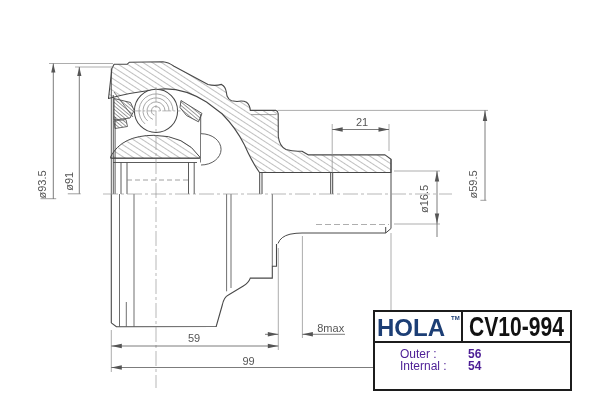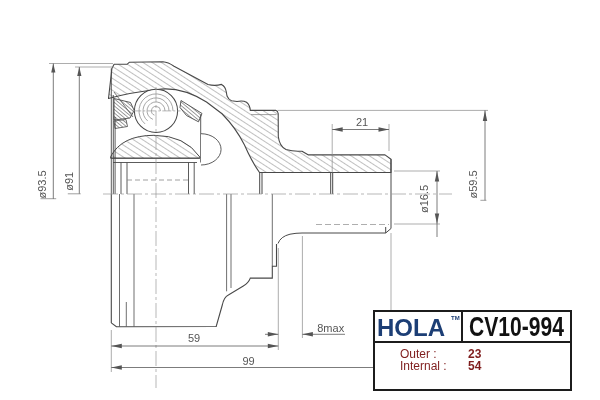--- a/index.html
+++ b/index.html
@@ -9,21 +9,21 @@
   .dimtxt{font-family:"Liberation Sans", sans-serif;font-size:11px;fill:#555;}
   .tbl{position:absolute;left:373px;top:310px;width:199px;height:81px;
        border:2px solid #1c1c1c;background:#fff;box-sizing:border-box;}
   .tblrow1{position:absolute;left:0;top:0;width:195px;height:31px;border-bottom:2px solid #1c1c1c;box-sizing:border-box;}
   .tbldiv{position:absolute;left:86px;top:0;width:2px;height:29px;background:#1c1c1c;}
   .hola{position:absolute;left:2px;top:1px;width:82px;
         font-size:24px;font-weight:bold;color:#1c3e75;line-height:29px;}
   .tm{position:absolute;left:76px;top:3px;font-size:6px;color:#1c3e75;font-weight:bold;}
   .pn{position:absolute;left:88px;top:1px;width:137px;text-align:center;white-space:nowrap;
       font-size:27px;font-weight:bold;color:#111;line-height:28px;transform:scaleX(0.78);transform-origin:0 50%;}
-  .specs{position:absolute;left:25px;top:36px;font-size:12px;color:#7f1d1d;}
+  .specs{position:absolute;left:25px;top:36px;font-size:12px;color:#4c1d95;}
   .specs table{border-collapse:collapse;line-height:12.3px;}
   .specs td{padding:0;vertical-align:top;}
 </style>
 </head>
 <body>
 <div class="wrap">
 <svg width="600" height="400" viewBox="0 0 600 400">
 <defs>
   <pattern id="hat" patternUnits="userSpaceOnUse" width="5.0" height="5.0" patternTransform="rotate(-57)">
     <rect width="5.0" height="5.0" fill="#fff"></rect>
@@ -169,21 +169,21 @@
     <div class="hola">HOLA</div>
         <div class="tm">TM</div>
     <div class="pn">CV10-994</div>
   </div>
   <div class="tbldiv"></div>
   <div class="specs">
     <table cellspacing="0" cellpadding="0">
       <tbody>
             <tr>
               <td style="width:68px">Outer :</td>
-              <td style="font-weight:bold">23</td>
+              <td style="font-weight:bold">56</td>
             </tr>
       <tr>
               <td>Internal :</td>
               <td style="font-weight:bold">54</td>
             </tr>
     </tbody>
         </table>
   </div>
 </div>
 </div>

